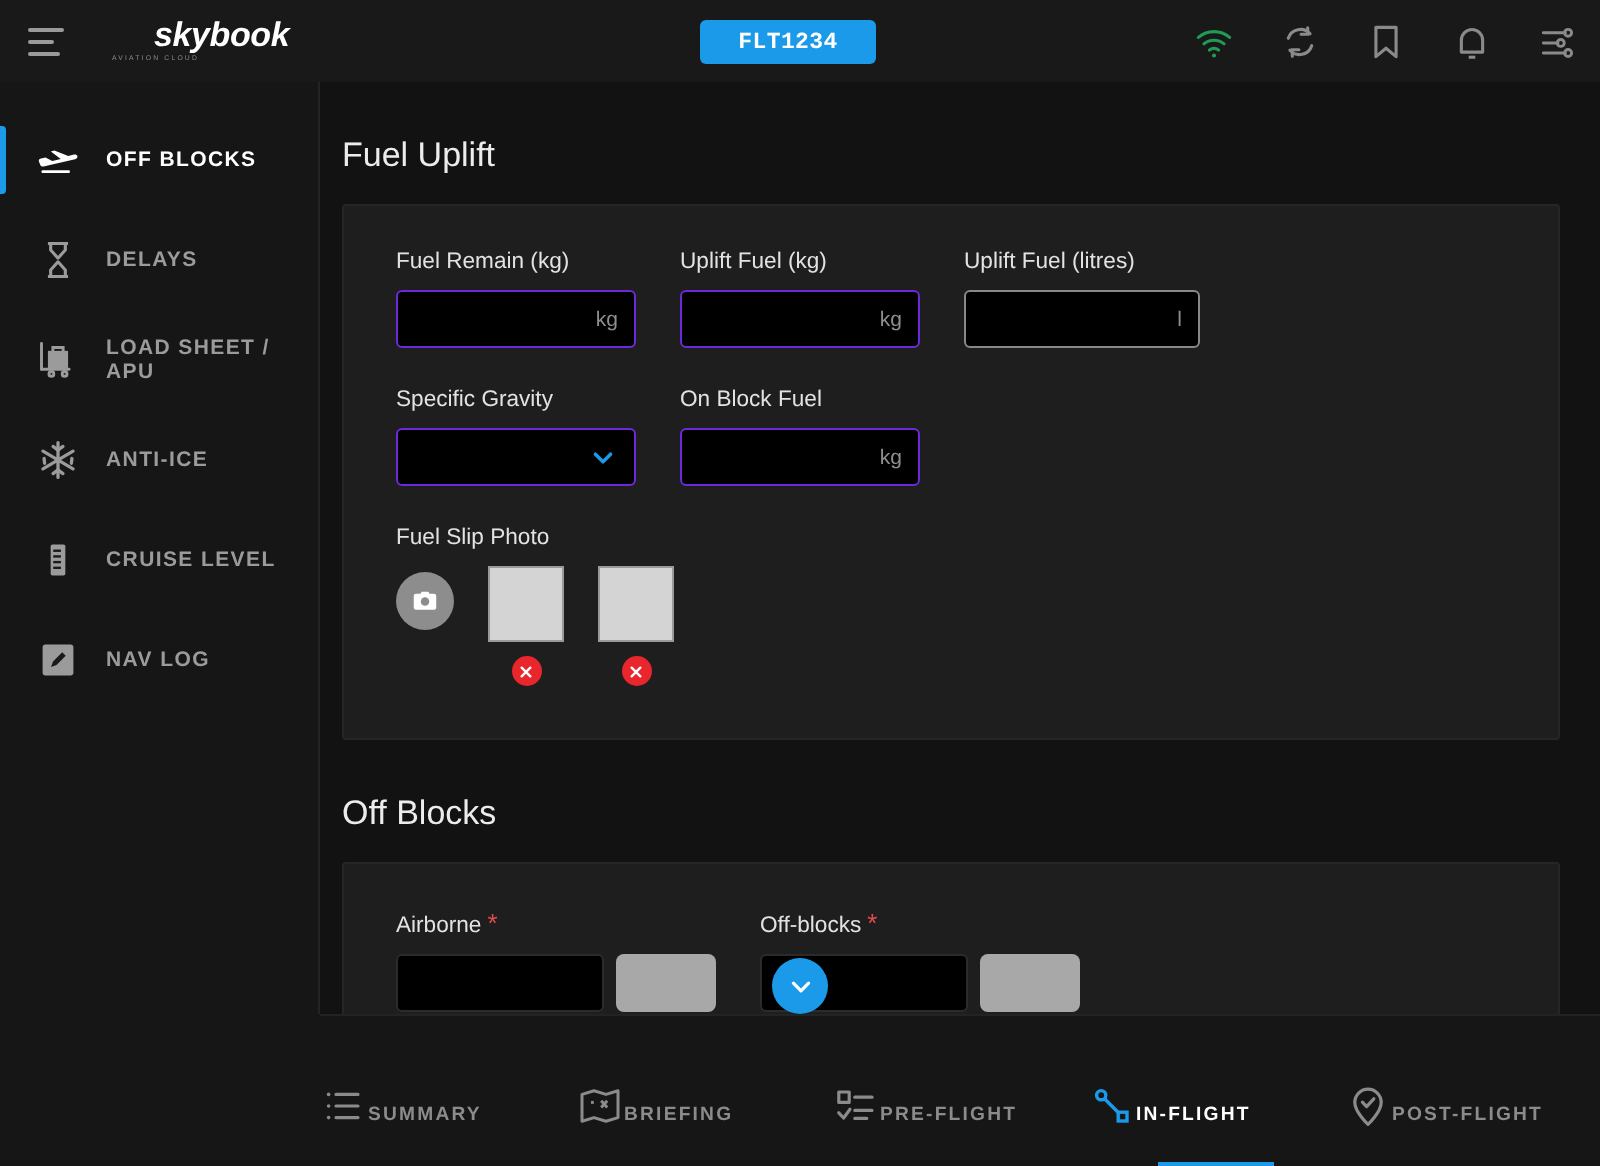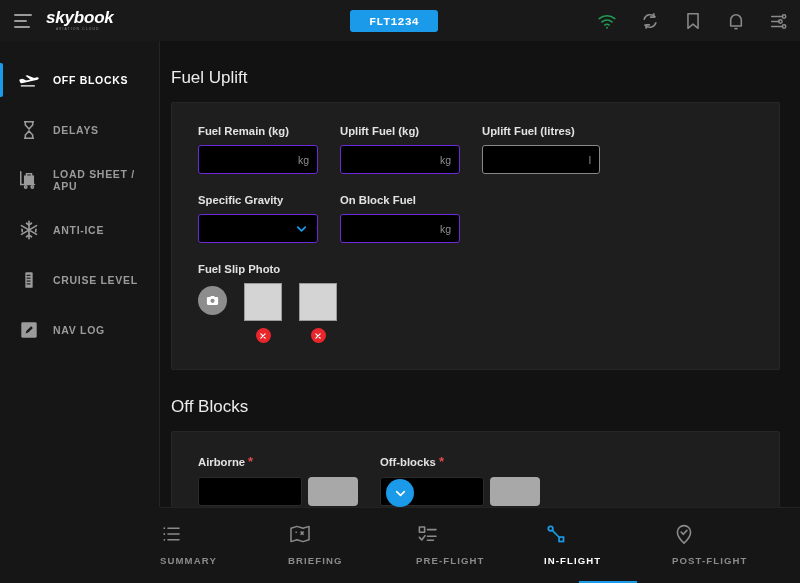--- a/index.html
+++ b/index.html
@@ -30,21 +30,21 @@
     cursor: pointer;
   }
   .hamburger i { display: block; height: 2px; background: #9a9a9a; border-radius: 1px; }
   .hamburger i:nth-child(1) { width: 18px; }
   .hamburger i:nth-child(2) { width: 13px; }
   .hamburger i:nth-child(3) { width: 16px; }
 
   .logo { display: flex; flex-direction: column; line-height: 1; }
   .logo-main {
     font-size: 17px; font-weight: bold; font-style: italic;
-    color: #fff; letter-spacing: -0.2px;
+    color: #fff; letter-spacing: -0.2px; margin-left: 31px;
   }
   .logo-sub {
     font-size: 3.4px; color: #8a8a8a; letter-spacing: 1.1px;
     margin-top: 2px; margin-left: 10px; text-transform: uppercase;
   }
 
   .flight-badge {
     position: absolute; left: 350px; top: 10px;
     width: 88px; height: 22px;
     background: #1a9ae8; border-radius: 3px;
@@ -109,21 +109,21 @@
     border: 1px solid #262626;
     border-radius: 2px;
     padding: 22px 26px 26px 26px;
   }
   .frow { display: flex; gap: 22px; margin-bottom: 20px; }
   .field { width: 120px; }
   .field.wide { width: 118px; }
   .flabel {
     font-size: 11.3px; color: #e2e2e2;
     margin-bottom: 8px; display: block;
-    font-weight: bold; white-space: nowrap;
+    font-weight: normal; white-space: nowrap;
   }
   .flabel .req { color: #e04b4b; font-size: 13px; margin-left: 3px; }
   .finput {
     position: relative;
     height: 29px;
     background: #000;
     border: 1px solid #6d28d9;
     border-radius: 3px;
   }
   .finput.focus { border-color: #888888; }
@@ -185,21 +185,21 @@
   .botnav {
     position: absolute; left: 160px; bottom: 0;
     width: 640px; height: 76px;
     background: #161616;
     border-top: 1px solid #232323;
     display: flex; align-items: flex-start;
     z-index: 8;
   }
   .bn-item {
     flex: 1; height: 76px;
-    display: flex; flex-direction: column; 
+    display: flex; flex-direction: row; align-items: center;
     padding-top: 14px; position: relative; cursor: pointer;
   }
   .bn-ico { width: 24px; height: 24px; display: block; }
   .bn-lbl {
     margin-top: 9px; font-size: 9.6px; letter-spacing: 1.1px;
     color: #8b8b8b; font-weight: bold;
   }
   .bn-item.active .bn-lbl { color: #ffffff; }
   .bn-underline {
     position: absolute; bottom: 0; left: 50%;

